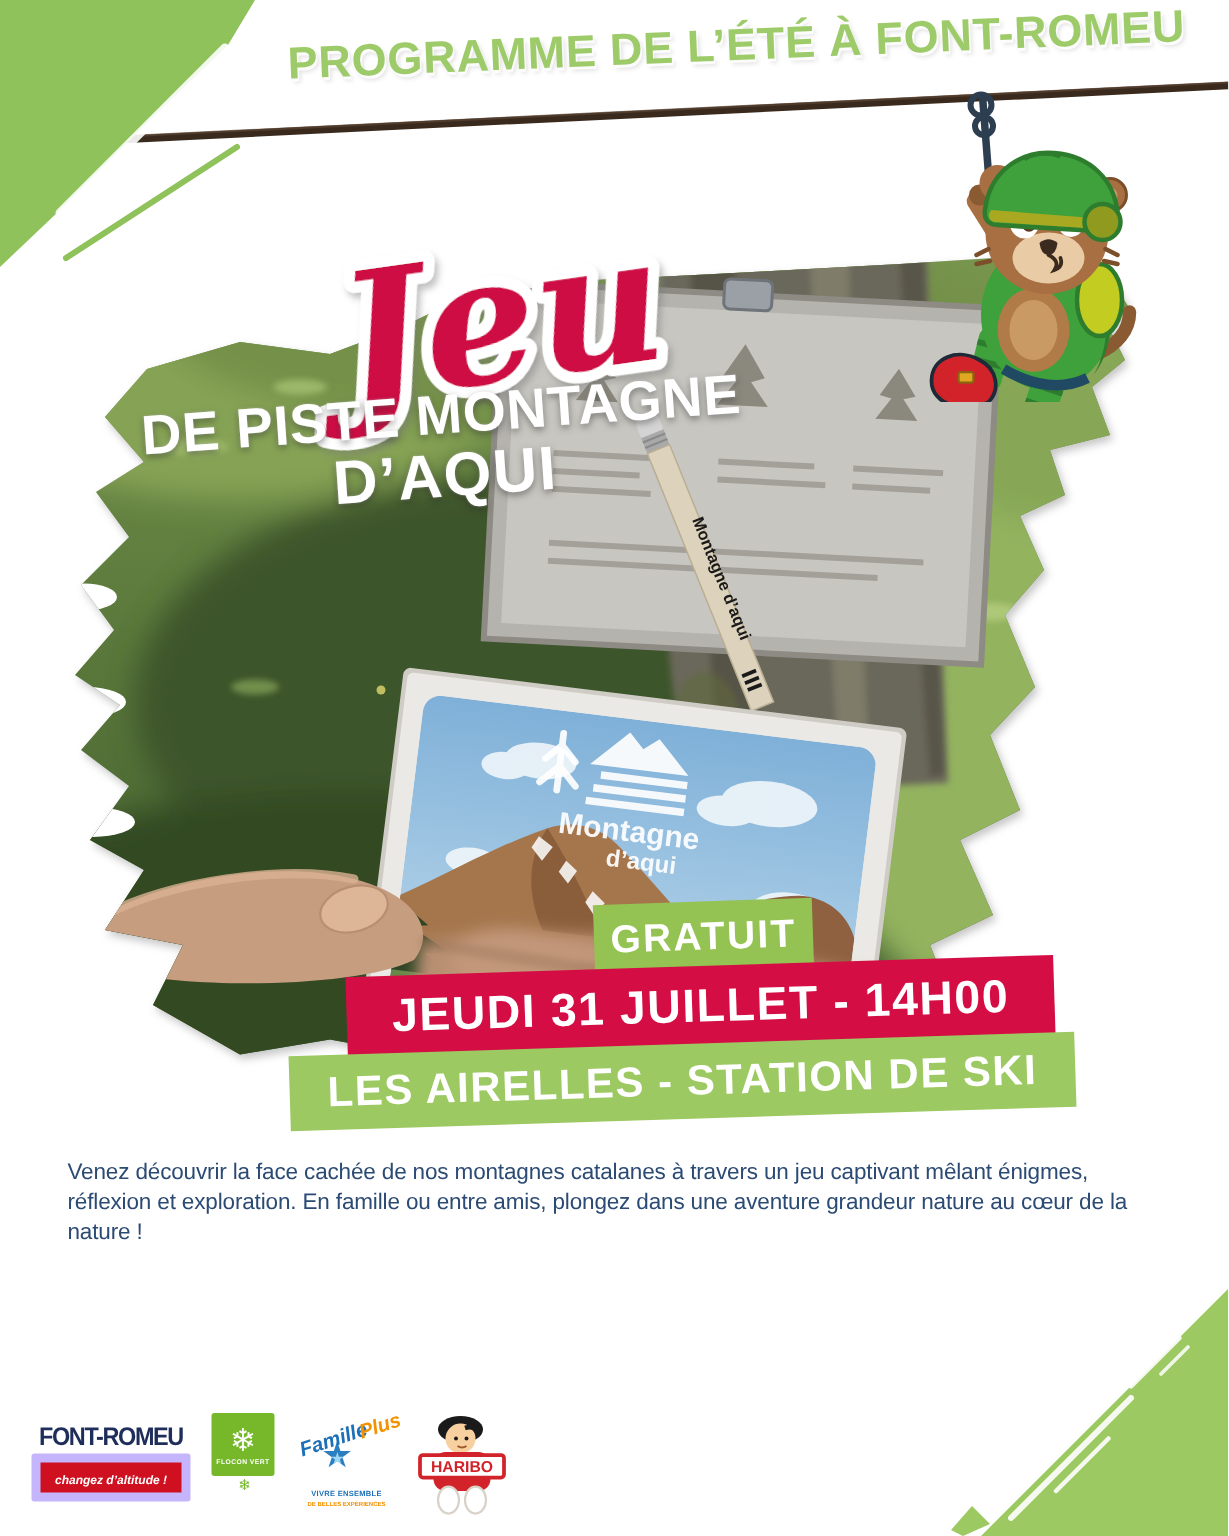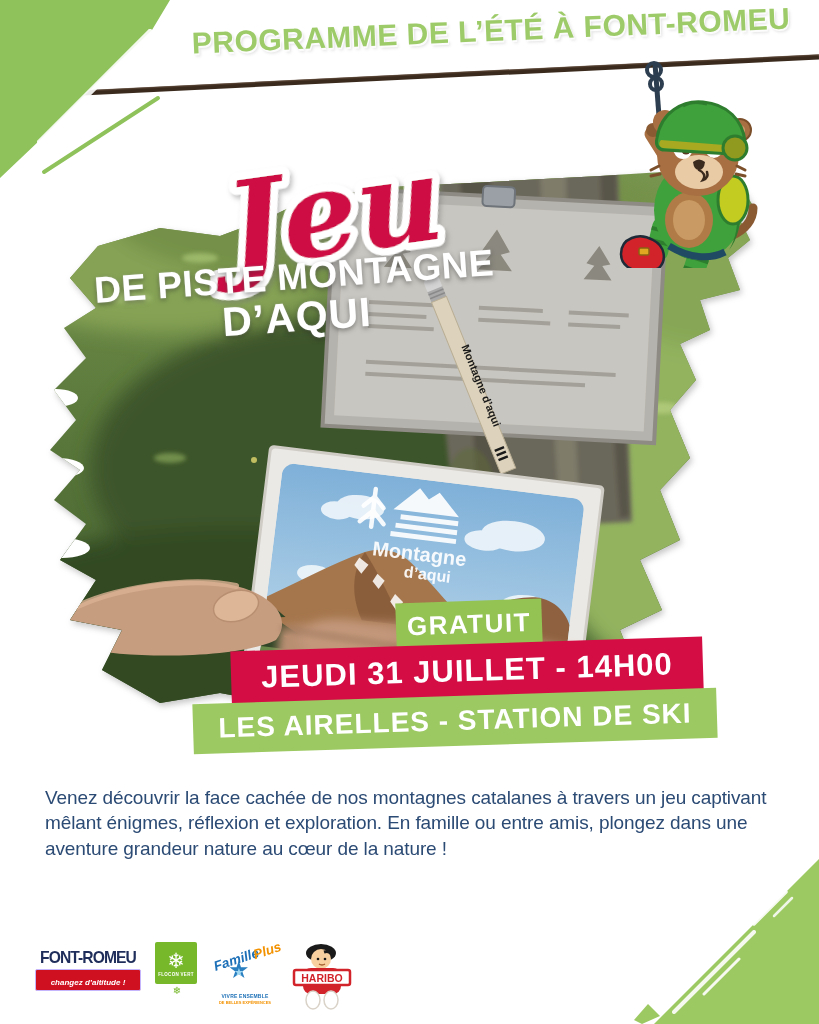--- a/index.html
+++ b/index.html
@@ -46,26 +46,26 @@
     color:#fff;font-weight:900;font-size:31px;letter-spacing:1px;
   }
   .banner-location{
     position:absolute;left:193px;top:696px;width:524px;height:50px;z-index:8;
     background:var(--green-banner);transform:rotate(-1.8deg);
     display:flex;align-items:center;justify-content:center;
     color:#fff;font-weight:900;font-size:28px;letter-spacing:1px;
   }
   
   .description{position:absolute;left:45px;top:768px;width:725px;z-index:3;color:var(--navy-text);}
-  .description p{margin:17px 0 22px 0;font-size:19px;line-height:1.33;letter-spacing:-.1px;}
-  
-  .footer-logos{position:absolute;left:35px;top:942px;height:70px;display:flex;align-items:flex-start;gap:14px;z-index:3;}
+  .description p{margin:4px 0 22px 0;font-size:15px;line-height:1.33;letter-spacing:-.1px;}
+  
+  .footer-logos{position:absolute;left:21px;top:942px;height:70px;display:flex;align-items:flex-start;gap:14px;z-index:3;}
   .logo-fontromeu{width:106px;padding-top:6px;text-align:center;}
   .logo-fontromeu .fr-name{display:block;color:#1e2d5a;font-weight:900;font-size:17px;letter-spacing:-1px;transform:scaleX(.92);white-space:nowrap;}
-  .logo-fontromeu .fr-bar{margin-top:1px;background:#cf1020;border:1px solid #c4b5fd;border-radius:2px;padding:1px 2px;}
+  .logo-fontromeu .fr-bar{margin-top:1px;background:#cf1020;border:6px solid #c4b5fd;border-radius:2px;padding:1px 2px;}
   .logo-fontromeu .fr-tag{color:#fff;font-style:italic;font-weight:bold;font-size:8px;white-space:nowrap;}
   .logo-flocon{width:44px;text-align:center;}
   .logo-flocon .fv-square{width:42px;height:42px;background:#76b82a;border-radius:2px;display:flex;flex-direction:column;align-items:center;justify-content:center;}
   .logo-flocon .fv-flake{color:#fff;font-size:21px;line-height:1;}
   .logo-flocon .fv-label{color:#fff;font-size:4.5px;font-weight:bold;letter-spacing:.3px;margin-top:1px;white-space:nowrap;}
   .logo-flocon .fv-mini{color:#76b82a;font-size:10px;line-height:1;margin-top:2px;}
   .logo-famille{position:relative;width:64px;height:66px;}
   .logo-famille .fp-famille{position:absolute;left:0px;top:10px;color:#1d70b7;font-weight:900;font-style:italic;font-size:13.5px;transform:rotate(-18deg);}
   .logo-famille .fp-plus{position:absolute;left:40px;top:1px;color:#f39200;font-weight:900;font-style:italic;font-size:13.5px;transform:rotate(-18deg);}
   .logo-famille .fp-star{position:absolute;left:15px;top:14px;font-size:24px;color:#2a7fc1;}

